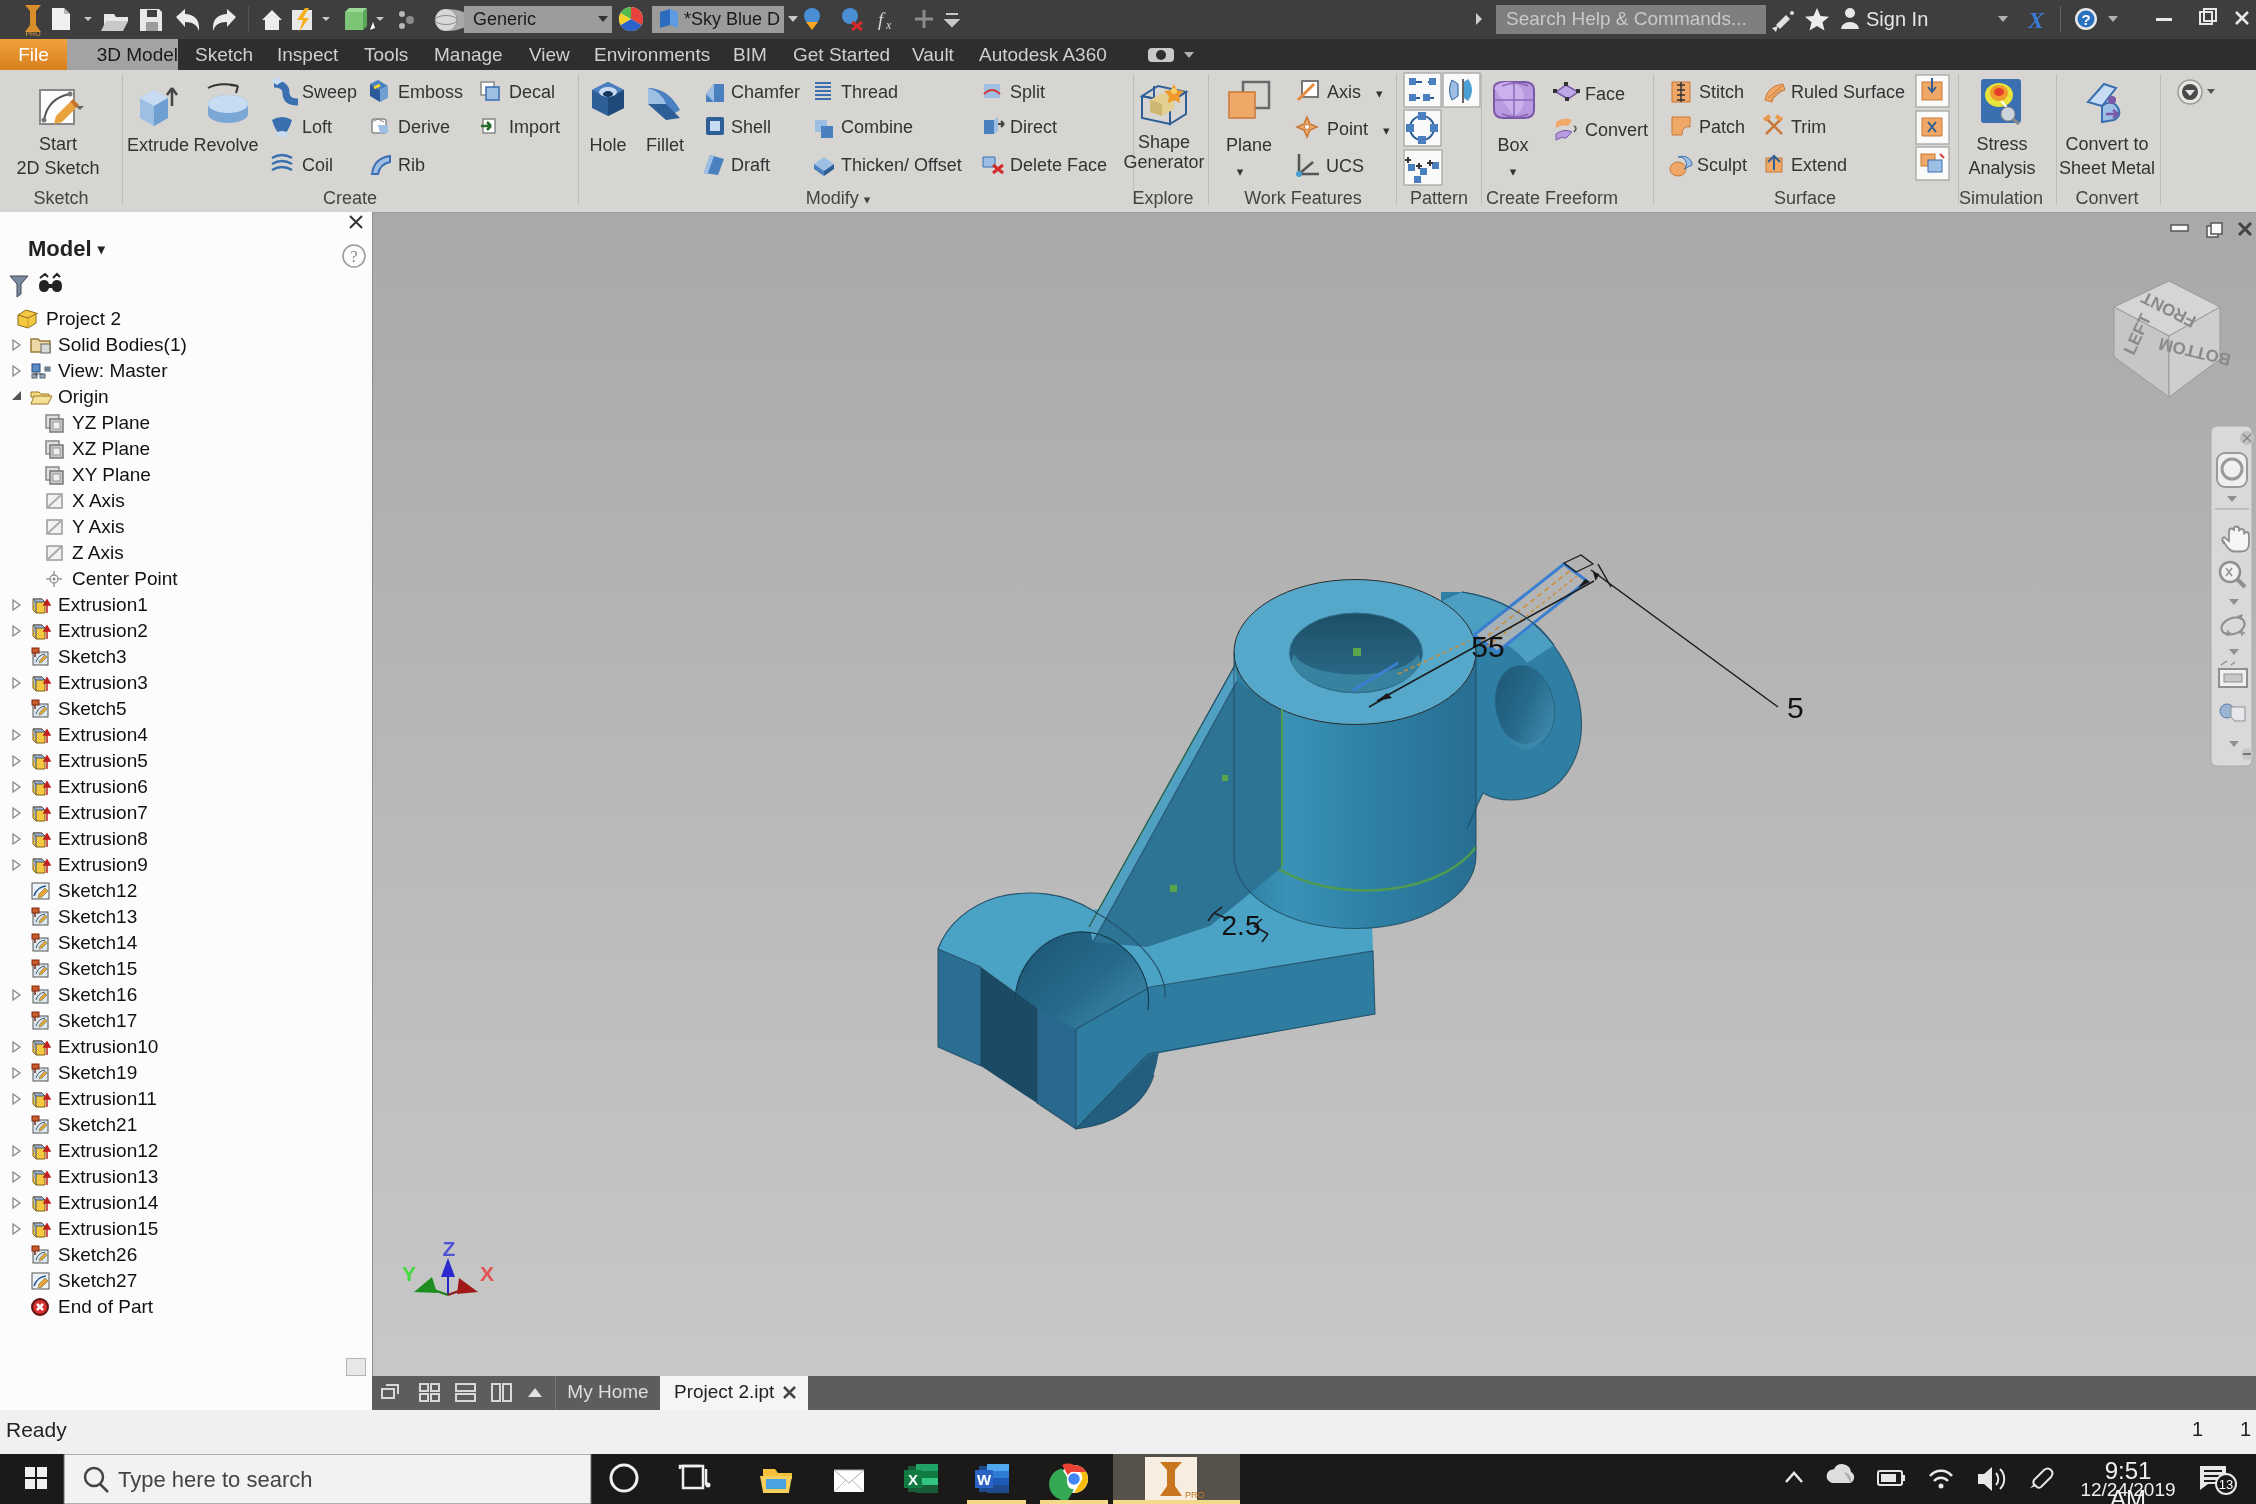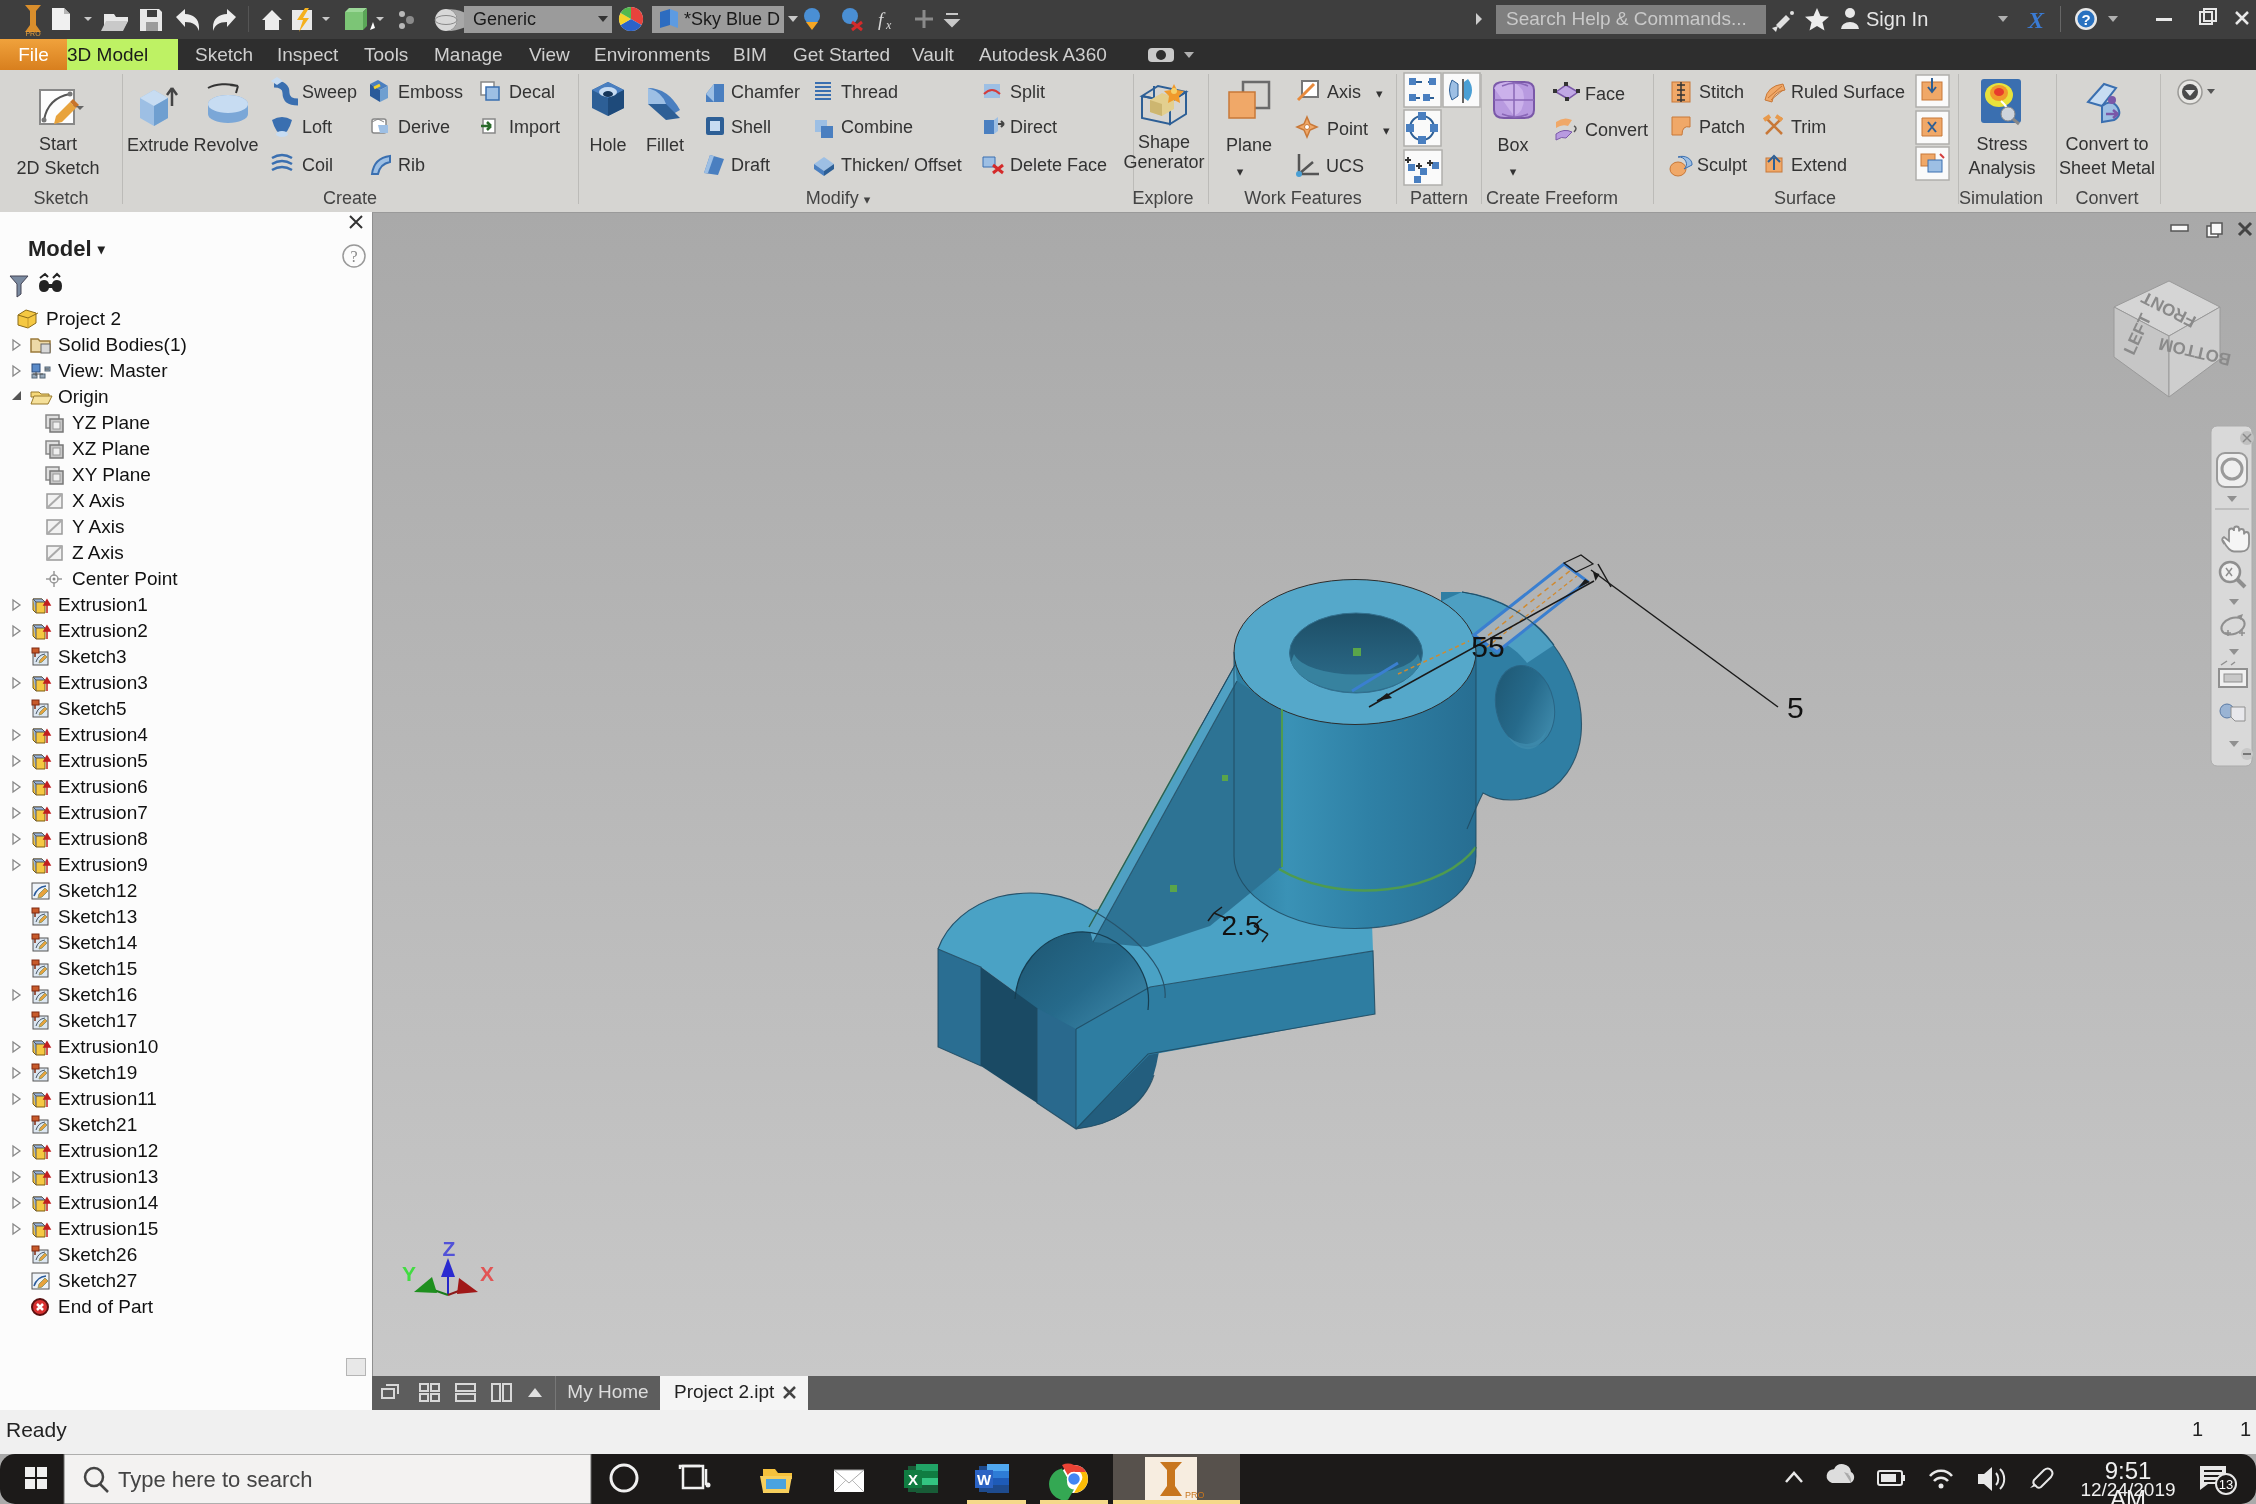--- a/index.html
+++ b/index.html
@@ -18,21 +18,21 @@
 
 #browser { left:0; top:212px; width:372px; height:1198px; background:#fcfcfc; }
 .treerow { position:absolute; left:0; height:26px; line-height:26px; font-size:19px; color:#111; white-space:nowrap; }
 
 #viewport { left:372px; top:212px; width:1884px; height:1164px; background:linear-gradient(#a9a9a9, #c8c8c8); }
 
 #tabbar { left:372px; top:1376px; width:1884px; height:34px; background:#5d5d5d; }
 
 #statusbar { left:0; top:1410px; width:2256px; height:44px; background:#f0f0f0; }
 
-#taskbar { left:0; top:1454px; width:2256px; height:50px; background:#1c1a19;border-radius:15px; }
+#taskbar { left:0; top:1454px; width:2256px; height:50px; background:#1c1a19; }
 </style>
 </head>
 <body>
 <div id="stage">
   <div id="titlebar" class="abs">
     <svg width="2256" height="39" style="position:absolute;left:0;top:0">
 
       <rect x="22" y="4" width="22" height="30" fill="none"></rect>
       <path d="M25 5 h16 l-5 6 v14 l5 7 h-16 l5 -7 v-14 z" fill="#d98e2c"></path>
       <text x="33" y="36" font-size="7" fill="#e8a13c" text-anchor="middle" font-family="Liberation Sans">PRO</text>
@@ -125,21 +125,21 @@
       <path d="M632 16 l5 6 5 -6 z" fill="#b0b0b0"></path>
 
       <rect x="680" y="18" width="16" height="3" fill="#e8e8e8"></rect>
       <rect x="724" y="12" width="12" height="12" fill="none" stroke="#e8e8e8" stroke-width="2"></rect>
         <rect x="728" y="9" width="12" height="12" fill="none" stroke="#e8e8e8" stroke-width="2"></rect>
       <path d="M760 12 l12 12 m0 -12 l-12 12" stroke="#e8e8e8" stroke-width="2.5"></path>
     </svg>
   </div>
   <div id="menurow" class="abs">
     <div class="abs" style="left:0;top:0;width:67px;height:31px;background:linear-gradient(#f0a23c,#d87f1e);color:#fff;font-size:19px;text-align:center;line-height:31px;">File</div>
-    <div class="abs" style="left:67px;top:0;width:111px;height:31px;background:#bef264;color:#1a1a1a;font-size:19px;text-align:left;line-height:31px;">3D Model</div>
+    <div class="abs" style="left:67px;top:0;width:111px;height:31px;background:#a3a3a3;color:#1a1a1a;font-size:19px;text-align:right;line-height:31px;">3D Model</div>
     <div class="menuitem" style="left:195px;">Sketch</div>
     <div class="menuitem" style="left:277px;">Inspect</div>
     <div class="menuitem" style="left:364px;">Tools</div>
     <div class="menuitem" style="left:434px;">Manage</div>
     <div class="menuitem" style="left:529px;">View</div>
     <div class="menuitem" style="left:594px;text-align:center;">Environments</div>
     <div class="menuitem" style="left:733px;">BIM</div>
     <div class="menuitem" style="left:793px;">Get Started</div>
     <div class="menuitem" style="left:912px;">Vault</div>
     <div class="menuitem" style="left:979px;">Autodesk A360</div>

